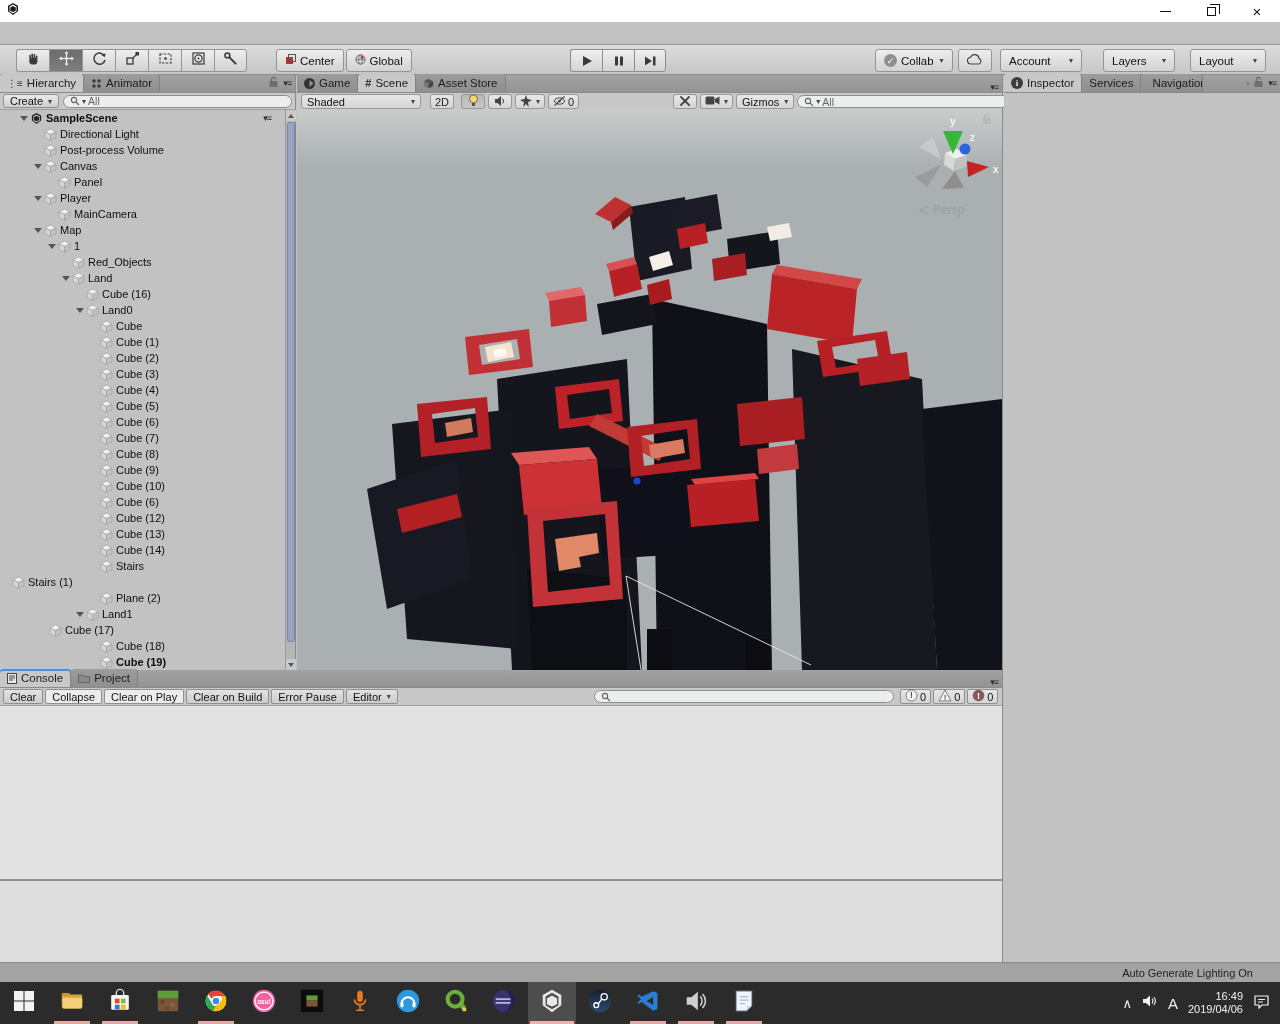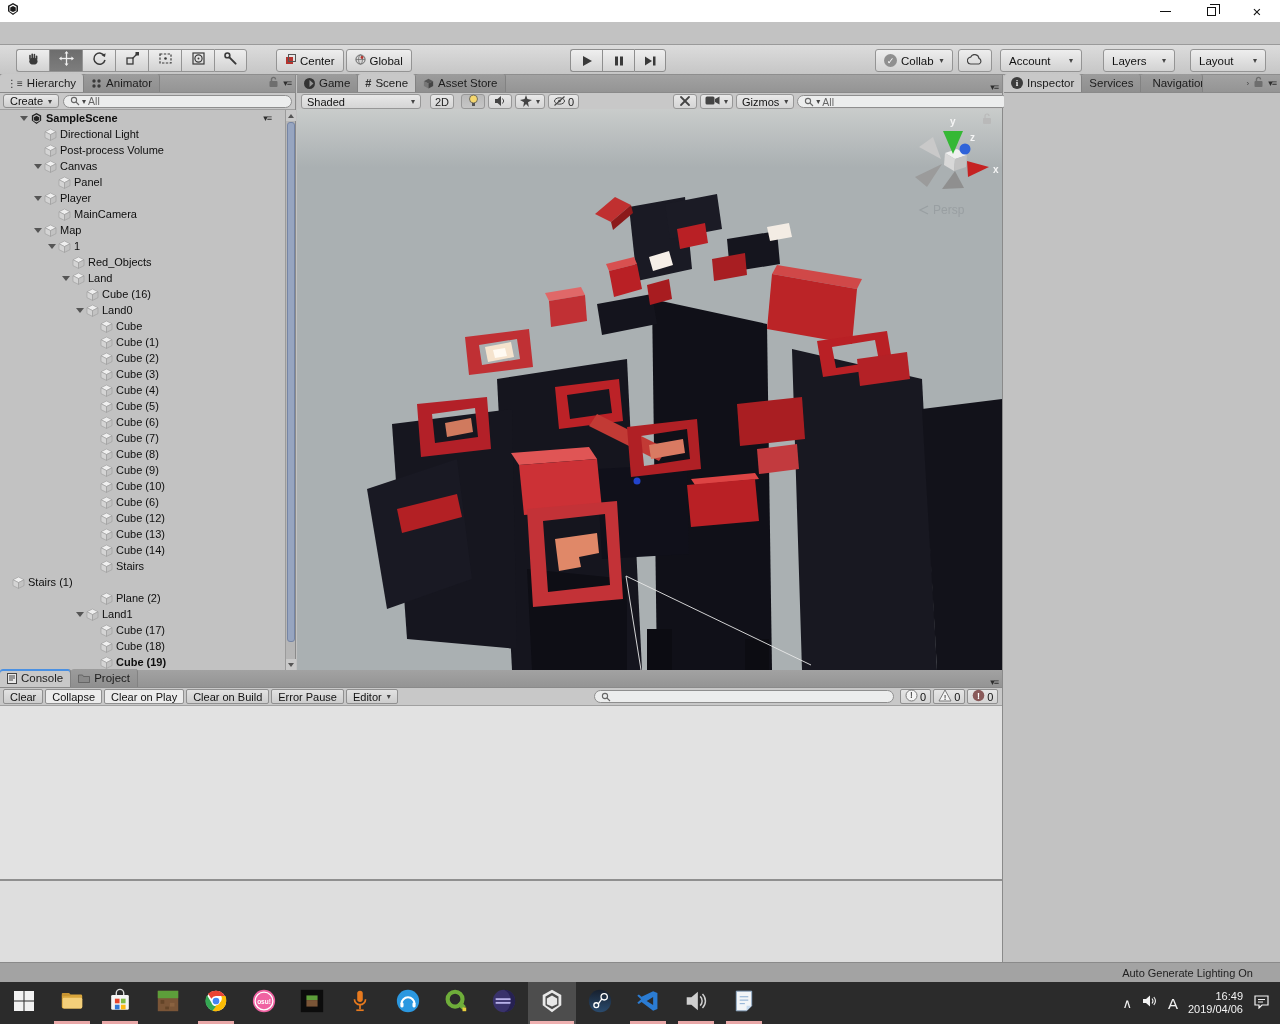--- a/index.html
+++ b/index.html
@@ -570,21 +570,21 @@
           <span class="fold">
             <span class="tri"></span>
           </span>
           <svg class="obj-icon" width="13" height="13" viewBox="0 0 13 13">
             <polygon points="6.5,1 12,3.8 6.5,6.6 1,3.8" fill="#efefef" stroke="#9a9a9a" stroke-width=".6"></polygon>
             <polygon points="1,3.8 6.5,6.6 6.5,12.4 1,9.6" fill="#d4d4d4" stroke="#9a9a9a" stroke-width=".6"></polygon>
             <polygon points="12,3.8 6.5,6.6 6.5,12.4 12,9.6" fill="#c2c2c2" stroke="#9a9a9a" stroke-width=".6"></polygon>
           </svg>
           <span>Land1</span>
         </div>
-        <div class="tree-row" style="padding-left:88px;">
+        <div class="tree-row" style="padding-left:37px;">
           <span class="fold"></span>
           <svg class="obj-icon" width="13" height="13" viewBox="0 0 13 13">
             <polygon points="6.5,1 12,3.8 6.5,6.6 1,3.8" fill="#efefef" stroke="#9a9a9a" stroke-width=".6"></polygon>
             <polygon points="1,3.8 6.5,6.6 6.5,12.4 1,9.6" fill="#d4d4d4" stroke="#9a9a9a" stroke-width=".6"></polygon>
             <polygon points="12,3.8 6.5,6.6 6.5,12.4 12,9.6" fill="#c2c2c2" stroke="#9a9a9a" stroke-width=".6"></polygon>
           </svg>
           <span>Cube (17)</span>
         </div>
         <div class="tree-row" style="padding-left:88px;">
           <span class="fold"></span>

